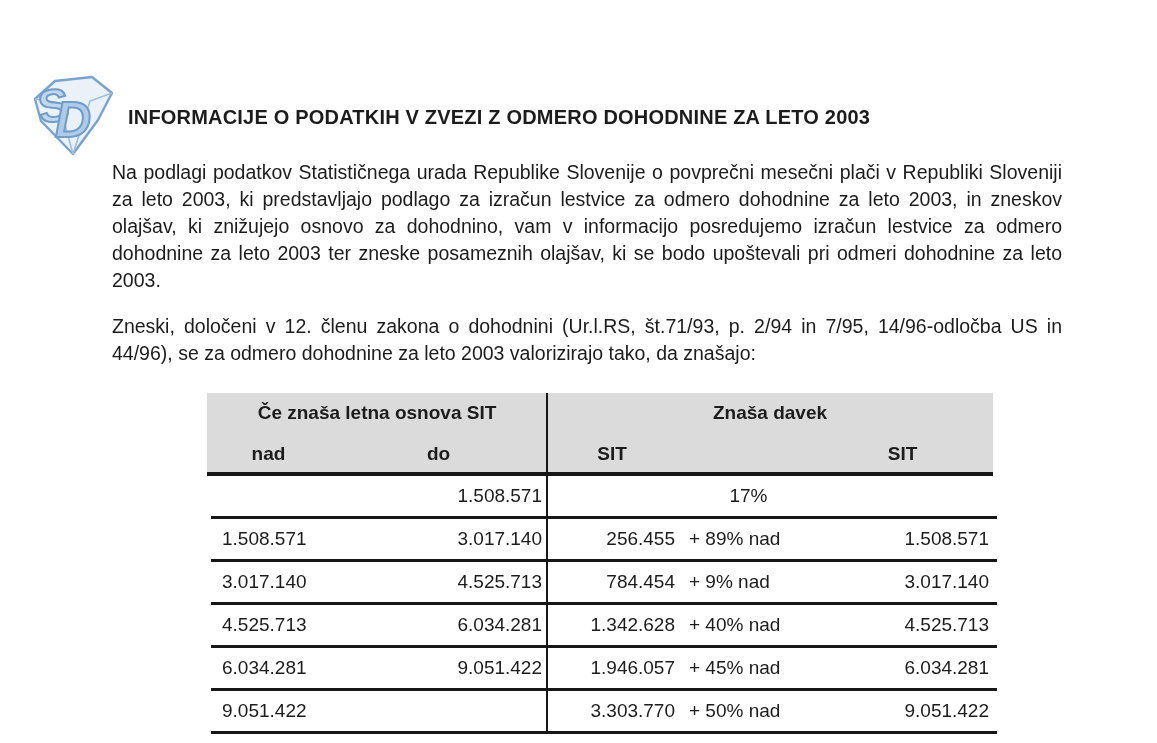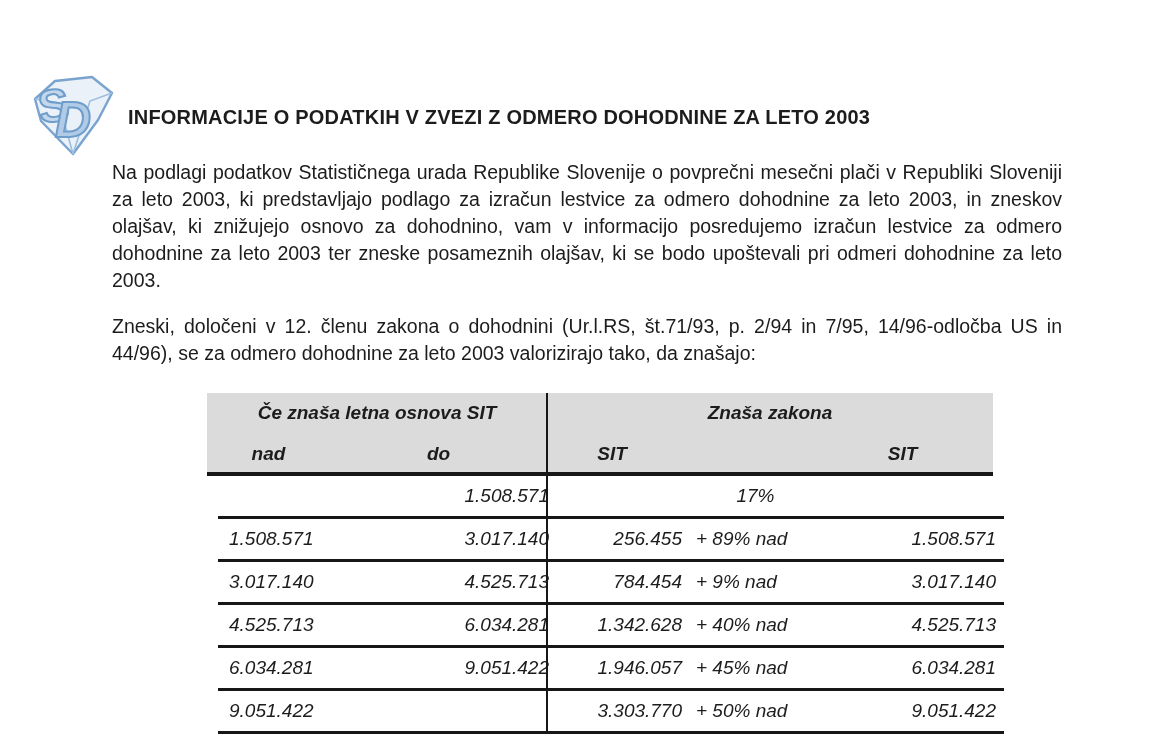--- a/index.html
+++ b/index.html
@@ -13,34 +13,34 @@
     font-size:20px;font-weight:bold;letter-spacing:.2px;white-space:nowrap;
   }
   .para{
     position:absolute;left:112px;width:950px;margin:0;
     font-size:19.5px;line-height:27px;text-align:justify;
   }
   .p1{top:159px;}
   .p2{top:313px;}
 
   
-  .tbl{position:absolute;left:207px;top:393px;width:786px;height:341px;font-size:19px;font-style:italic;}
+  .tbl{position:absolute;left:207px;top:393px;width:786px;height:341px;font-size:19px;}
   .thead{
     position:absolute;left:0;top:0;width:786px;height:79px;
     border-bottom:4px solid #171717;box-sizing:content-box;font-weight:bold;
   }
   .thead .lbl{position:absolute;text-align:center;white-space:nowrap;}
   .g-left {left:0;   top:9px;  width:340px;}
   .g-right{left:340px;top:9px; width:446px;}
   .h-nad  {left:0;   top:50px; width:123px;}
   .h-do   {left:123px;top:50px;width:217px;}
   .h-sit1 {left:340px;top:50px;width:130px;}
   .h-sit2 {left:605px;top:50px;width:181px;}
   .vline{position:absolute;left:339px;top:0;width:2px;height:341px;background:#171717;}
-  .tbody{position:absolute;left:11px;top:83px;width:786px;}
+  .tbody{position:absolute;left:4px;top:83px;width:786px;}
   .trow{
     display:grid;grid-template-columns:123px 217px 130px 135px 181px;
     height:40px;border-bottom:3px solid #171717;align-items:center;
   }
   .c{white-space:nowrap;overflow:visible;}
   .c-nad {text-align:left; padding-left:11px;}
   .c-do  {text-align:right;padding-right:9px;}
   .c-tax {text-align:right;padding-right:6px;}
   .c-pct {text-align:left; padding-left:8px;}
   .c-pct.center{text-align:center;padding-left:0;}
@@ -62,21 +62,21 @@
   </div>
 
   <h1 class="title">INFORMACIJE O PODATKIH V ZVEZI Z ODMERO DOHODNINE ZA LETO 2003</h1>
 
   <p class="para p1">Na podlagi podatkov Statističnega urada Republike Slovenije o povprečni mesečni plači v Republiki Sloveniji za leto 2003, ki predstavljajo podlago za izračun lestvice za odmero dohodnine za leto 2003, in zneskov olajšav, ki znižujejo osnovo za dohodnino, vam v informacijo posredujemo izračun lestvice za odmero dohodnine za leto 2003 ter zneske posameznih olajšav, ki se bodo upoštevali pri odmeri dohodnine za leto 2003.</p>
   <p class="para p2">Zneski, določeni v 12. členu zakona o dohodnini (Ur.l.RS, št.71/93, p. 2/94 in 7/95, 14/96-odločba US in 44/96), se za odmero dohodnine za leto 2003 valorizirajo tako, da znašajo:</p>
 
   <div class="tbl">
     <div class="thead" id="thead" style="background: rgb(219, 219, 219);">
       <div class="lbl g-left">Če znaša letna osnova SIT</div>
-      <div class="lbl g-right">Znaša zakona</div>
+      <div class="lbl g-right">Znaša davek</div>
       <div class="lbl h-nad">nad</div>
       <div class="lbl h-do">do</div>
       <div class="lbl h-sit1">SIT</div>
       <div class="lbl h-sit2">SIT</div>
     </div>
     <div class="tbody" id="tbody">
   <div class="trow">
     <div class="c c-nad"></div>
     <div class="c c-do">1.508.571</div>
     <div class="c c-tax"></div>

